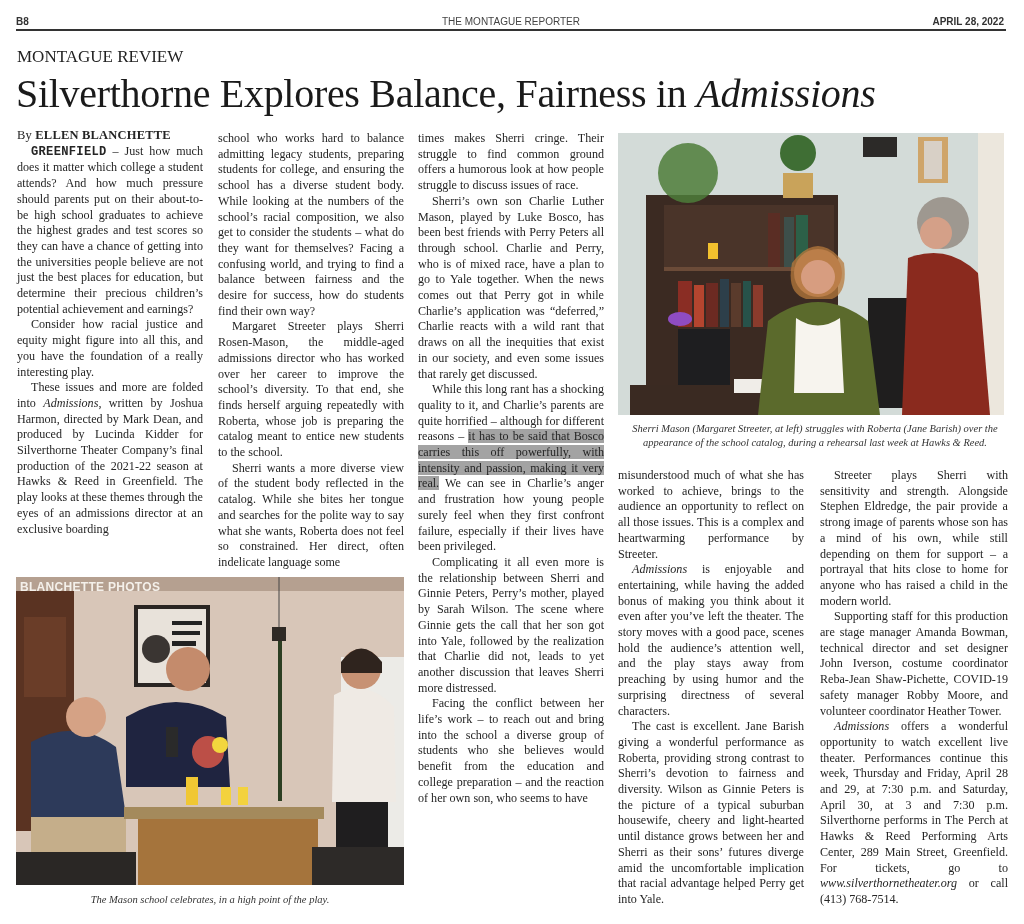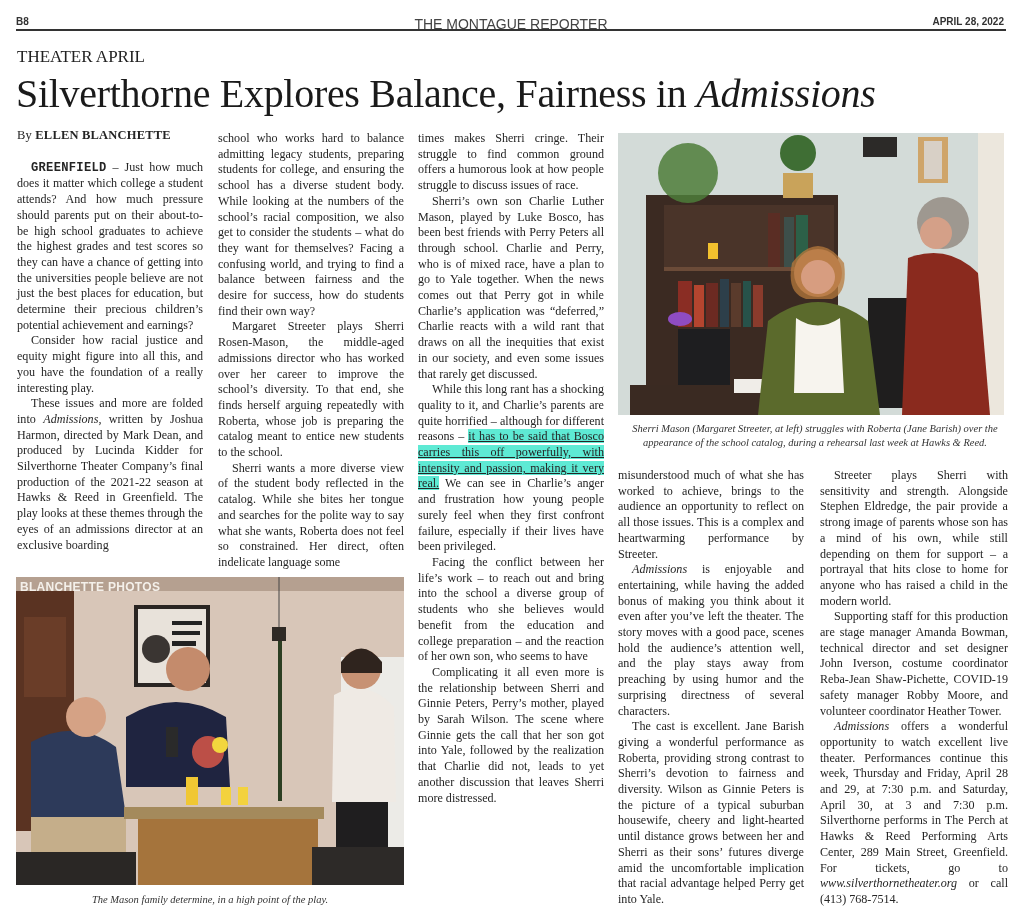--- a/index.html
+++ b/index.html
@@ -2,36 +2,36 @@
 <html><head>
 <meta charset="utf-8">
 <style>
   * { box-sizing: border-box; margin: 0; padding: 0; }
   html, body { width: 1024px; height: 924px; background: #ffffff; overflow: hidden; }
   body { position: relative; font-family: "Liberation Serif", "DejaVu Serif", serif; color: #222; }
 
   .masthead { position: absolute; left: 16px; top: 16px; width: 990px; height: 14px;
     font-family: "Liberation Sans", "DejaVu Sans", sans-serif; font-size: 10px; color: #333; }
   .masthead .page { position: absolute; left: 0; top: 0; font-weight: bold; }
-  .masthead .paper { position: absolute; left: 0; right: 0; top: 0; text-align: center; font-size: 14px; color: #444; }
+  .masthead .paper { position: absolute; left: 0; right: 0; top: 0; text-align: center; font-size: 10px; color: #444; }
   .masthead .date { position: absolute; right: 2px; top: 0; font-weight: bold; }
   .rule { position: absolute; left: 16px; top: 29px; width: 990px; height: 2px; background: #333; }
 
   .kicker { position: absolute; left: 17px; top: 47px; font-size: 17px; letter-spacing: 0px; color: #222; }
   .headline { position: absolute; left: 16px; top: 72px; font-size: 40px; line-height: 44px; color: #1a1a1a; white-space: nowrap; letter-spacing: -0.3px; }
   .headline em { font-style: italic; }
 
   .col { position: absolute; font-size: 12.1px; line-height: 15.7px; text-align: justify; color: #252525; hyphens: manual; }
   .col p { text-indent: 14px; }
   .col p.noindent { text-indent: 0; }
   .col em { font-style: italic; }
-  .byline { font-size: 12.5px; font-weight: normal; margin-bottom: 16px; letter-spacing: 0.2px; }
+  .byline { font-size: 12.5px; font-weight: normal; letter-spacing: 0.2px; }
   .byline b { font-weight: bold; }
   .dateline { font-weight: bold; letter-spacing: 0.3px; font-family: Liberation Mono, monospace; }
-  .hl { background: #5eead4; text-decoration: underline; }
+  .hl { background: #a3a3a3; }
 
   #col1 { left: 17px; top: 128px; width: 186px; }
   #col2 { left: 218px; top: 131px; width: 186px; }
   #col3 { left: 418px; top: 131px; width: 186px; }
   #col4 { left: 618px; top: 468px; width: 186px; }
   #col5 { left: 820px; top: 468px; width: 188px; font-family: Liberation Serif, serif; }
 
   .photo { position: absolute; overflow: hidden; }
   #photo-top { left: 618px; top: 133px; width: 386px; height: 282px; }
   #photo-bottom { left: 16px; top: 577px; width: 388px; height: 308px; }
@@ -45,42 +45,42 @@
 </head>
 <body>
 
 <div class="masthead">
   <span class="page">B8</span>
   <span class="paper">THE MONTAGUE REPORTER</span>
   <span class="date">APRIL 28, 2022</span>
 </div>
 <div class="rule"></div>
 
-<div class="kicker">THEATER APRIL</div>
+<div class="kicker">MONTAGUE REVIEW</div>
 <h1 class="headline" style="font-weight:normal;"><span>Silverthorne Explores Balance, Fairness in </span><em>Admissions</em></h1>
 
 <div class="col" id="col1">
   <div class="byline"><span>By </span><b>ELLEN BLANCHETTE</b></div>
   <p><span class="dateline">GREENFIELD</span><span> – Just how much does it matter which college a student attends? And how much pressure should parents put on their about-to-be high school graduates to achieve the highest grades and test scores so they can have a chance of getting into the universities people believe are not just the best places for education, but determine their precious children’s potential achievement and earnings?</span></p>
   <p>Consider how racial justice and equity might figure into all this, and you have the foundation of a really interesting play.</p>
   <p><span>These issues and more are folded into </span><em>Admissions</em><span id="p3b-col1">, written by Joshua Harmon, directed by Mark Dean, and produced by Lucinda Kidder for Silverthorne Theater Company’s final production of the 2021-22 season at Hawks &amp; Reed in Greenfield. The play looks at these themes through the eyes of an admissions director at an exclusive boarding </span></p>
 </div>
 
 <div class="col" id="col2">
   <p class="noindent" id="p3b-col2">school who works hard to balance admitting legacy students, preparing students for college, and ensuring the school has a diverse student body. While looking at the numbers of the school’s racial composition, we also get to consider the students – what do they want for themselves? Facing a confusing world, and trying to find a balance between fairness and the desire for success, how do students find their own way?</p>
   <p>Margaret Streeter plays Sherri Rosen-Mason, the middle-aged admissions director who has worked over her career to improve the school’s diversity. To that end, she finds herself arguing repeatedly with Roberta, whose job is preparing the catalog meant to entice new students to the school.</p>
   <p id="p5-col2">Sherri wants a more diverse view of the student body reflected in the catalog. While she bites her tongue and searches for the polite way to say what she wants, Roberta does not feel so constrained. Her direct, often indelicate language some</p>
 </div>
 
 <div class="col" id="col3">
   <p class="noindent" id="p5-col3">times makes Sherri cringe. Their struggle to find common ground offers a humorous look at how people struggle to discuss issues of race.</p>
   <p>Sherri’s own son Charlie Luther Mason, played by Luke Bosco, has been best friends with Perry Peters all through school. Charlie and Perry, who is of mixed race, have a plan to go to Yale together. When the news comes out that Perry got in while Charlie’s application was “deferred,” Charlie reacts with a wild rant that draws on all the inequities that exist in our society, and even some issues that rarely get discussed.</p>
   <p><span>While this long rant has a shocking quality to it, and Charlie’s parents are quite horrified – although for different reasons – </span><span class="hl">it has to be said that Bosco carries this off powerfully, with intensity and passion, making it very real.</span><span> We can see in Charlie’s anger and frustration how young people surely feel when they first confront failure, especially if their lives have been privileged.</span></p>
+  <p>Complicating it all even more is the relationship between Sherri and Ginnie Peters, Perry’s mother, played by Sarah Wilson. The scene where Ginnie gets the call that her son got into Yale, followed by the realization that Charlie did not, leads to yet another discussion that leaves Sherri more distressed.</p>
   <p id="p10-col3">Facing the conflict between her life’s work – to reach out and bring into the school a diverse group of students who she believes would benefit from the education and college preparation – and the reaction of her own son, who seems to have </p>
-  <p>Complicating it all even more is the relationship between Sherri and Ginnie Peters, Perry’s mother, played by Sarah Wilson. The scene where Ginnie gets the call that her son got into Yale, followed by the realization that Charlie did not, leads to yet another discussion that leaves Sherri more distressed.</p>
 </div>
 
 <div class="photo" id="photo-top">
   <svg width="386" height="282" viewBox="0 0 386 282">
     <rect width="386" height="282" fill="#c9d3d2"></rect>
     <rect x="0" y="0" width="386" height="282" fill="#d3dbd8"></rect>
     <rect x="360" y="0" width="26" height="282" fill="#ece7dd"></rect>
 
     <rect x="28" y="62" width="192" height="190" fill="#3b2a22"></rect>
     <rect x="46" y="72" width="170" height="64" fill="#4a3429"></rect>
@@ -164,21 +164,21 @@
     <circle cx="192" cy="175" r="16" fill="#e45a48" opacity="0.8"></circle>
     <circle cx="204" cy="168" r="8" fill="#f2d63e"></circle>
 
     <path d="M318 118 Q350 100 378 130 L380 225 L316 225 Z" fill="#efeae4"></path>
     <rect x="320" y="225" width="52" height="70" fill="#1f1e1f"></rect>
     <circle cx="345" cy="92" r="20" fill="#c79274"></circle>
     <path d="M325 85 Q345 58 366 85 L366 96 L325 96 Z" fill="#2f241e"></path>
     <rect x="296" y="270" width="92" height="38" fill="#2d2a28"></rect>
   </svg>
 </div>
-<div class="caption" id="caption-bottom">The Mason family determine, in a high point of  the play.</div>
+<div class="caption" id="caption-bottom">The Mason school celebrates, in a high point of  the play.</div>
 
 <div class="col" id="col4">
   <p class="noindent" id="p10-col4">misunderstood much of what she has worked to achieve, brings to the audience an opportunity to reflect on all those issues. This is a complex and heartwarming performance by Streeter.</p>
   <p><em>Admissions</em><span> is enjoyable and entertaining, while having the added bonus of making you think about it even after you’ve left the theater. The story moves with a good pace, scenes hold the audience’s attention well, and the play stays away from preaching by using humor and the surprising directness of several characters.</span></p>
   <p>The cast is excellent. Jane Barish giving a wonderful performance as Roberta, providing strong contrast to Sherri’s devotion to fairness and diversity. Wilson as Ginnie Peters is the picture of a typical suburban housewife, cheery and light-hearted until distance grows between her and Sherri as their sons’ futures diverge amid the uncomfortable implication that racial advantage helped Perry get into Yale.</p>
 </div>
 
 <div class="col" id="col5">
   <p>Streeter plays Sherri with sensitivity and strength. Alongside Stephen Eldredge, the pair provide a strong image of parents whose son has a mind of his own, while still depending on them for support – a portrayal that hits close to home for anyone who has raised a child in the modern world.</p>
   <p>Supporting staff for this production are stage manager Amanda Bowman, technical director and set designer John Iverson, costume coordinator Reba-Jean Shaw-Pichette, COVID-19 safety manager Robby Moore, and volunteer coordinator Heather Tower.</p>

